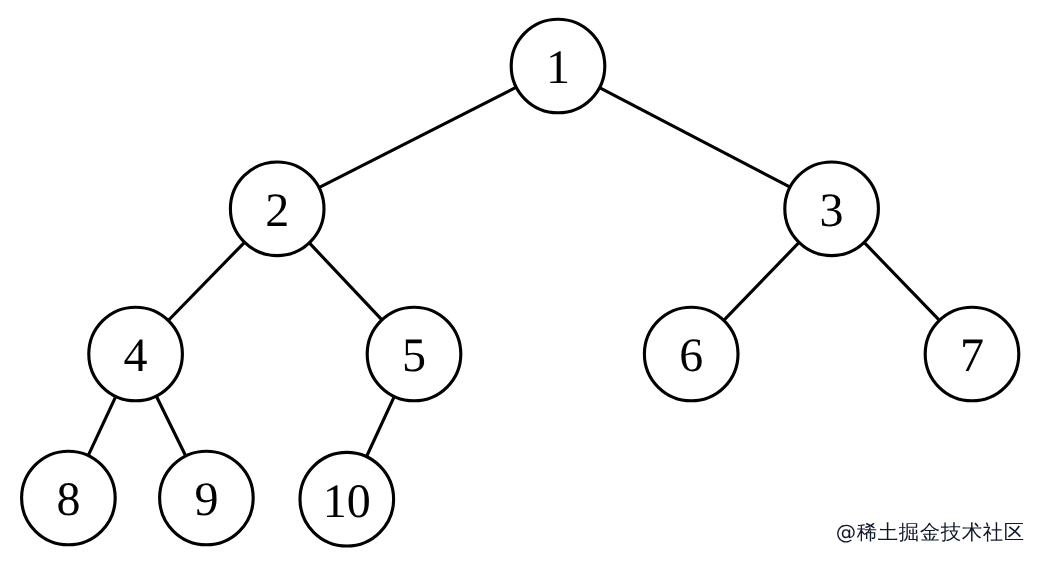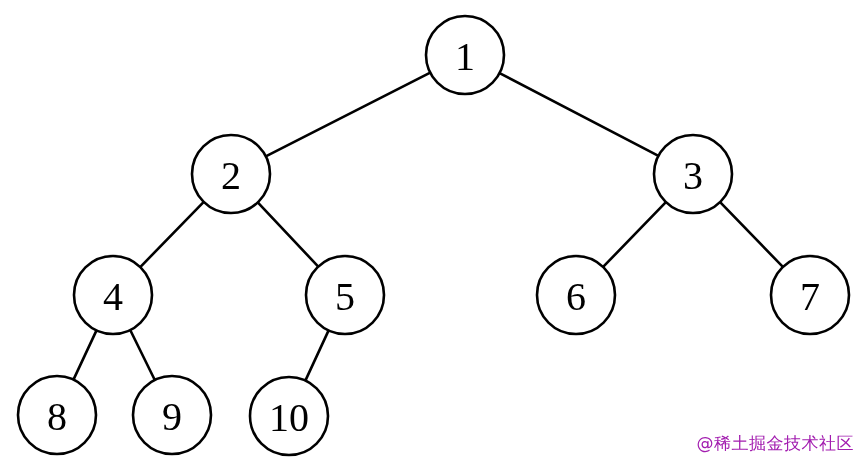--- a/index.html
+++ b/index.html
@@ -39,21 +39,21 @@
     font-family: "Liberation Serif", "DejaVu Serif", serif;
     font-size: 40px;
     text-anchor: middle;
     dominant-baseline: central;
     user-select: none;
   }
   .watermark {
     position: absolute;
     right: 12px;
     bottom: 14px;
-    color: #a21caf;
+    color: #0f172a;
     font-family: "DejaVu Sans", "Liberation Sans", sans-serif;
     font-size: 17px;
     letter-spacing: 0.5px;
     white-space: nowrap;
     user-select: none;
   }
 </style>
 </head>
 <body>
 

